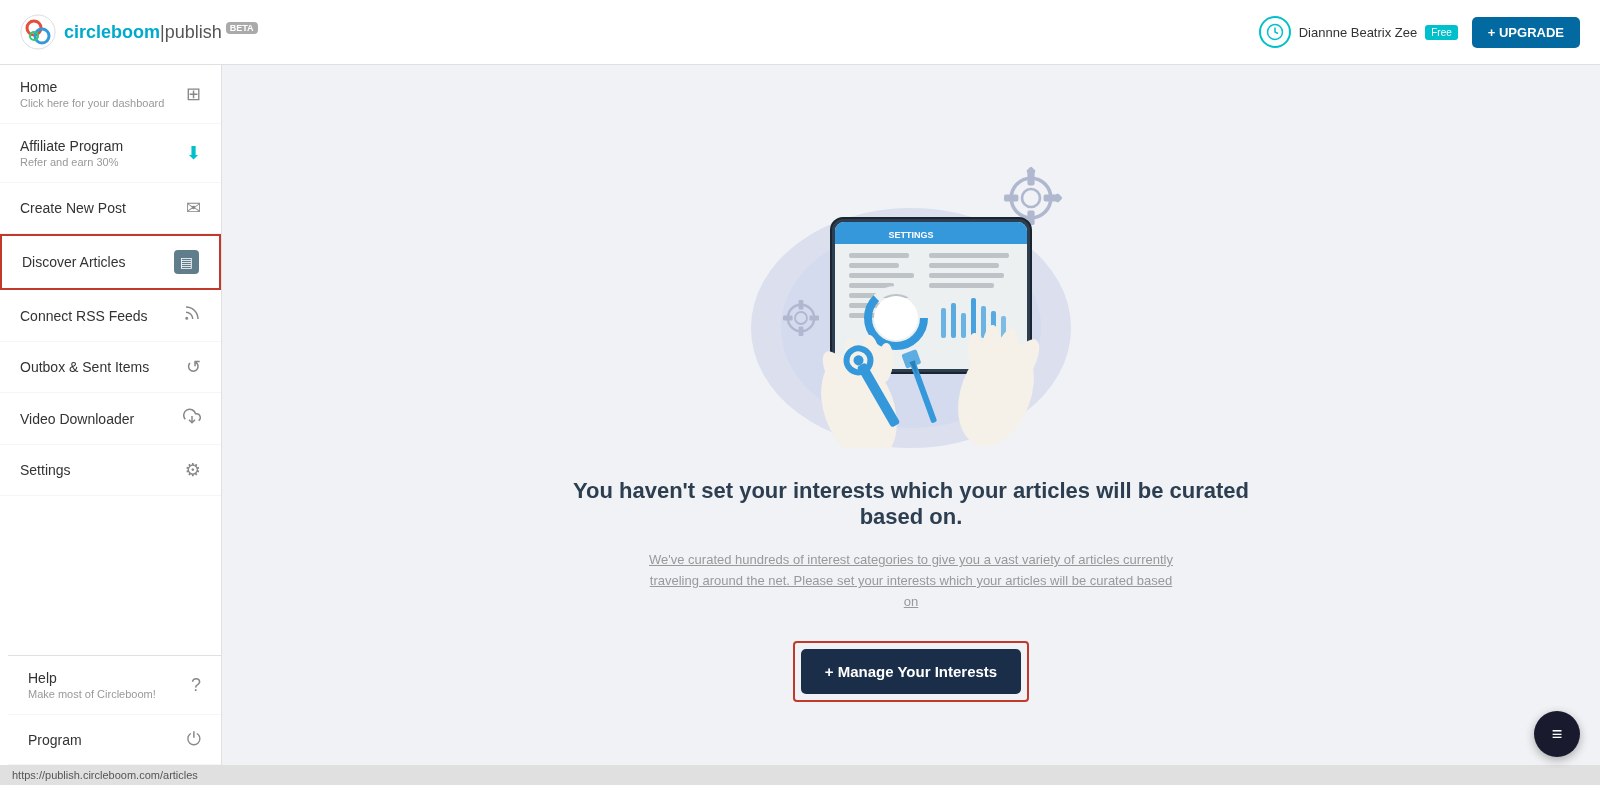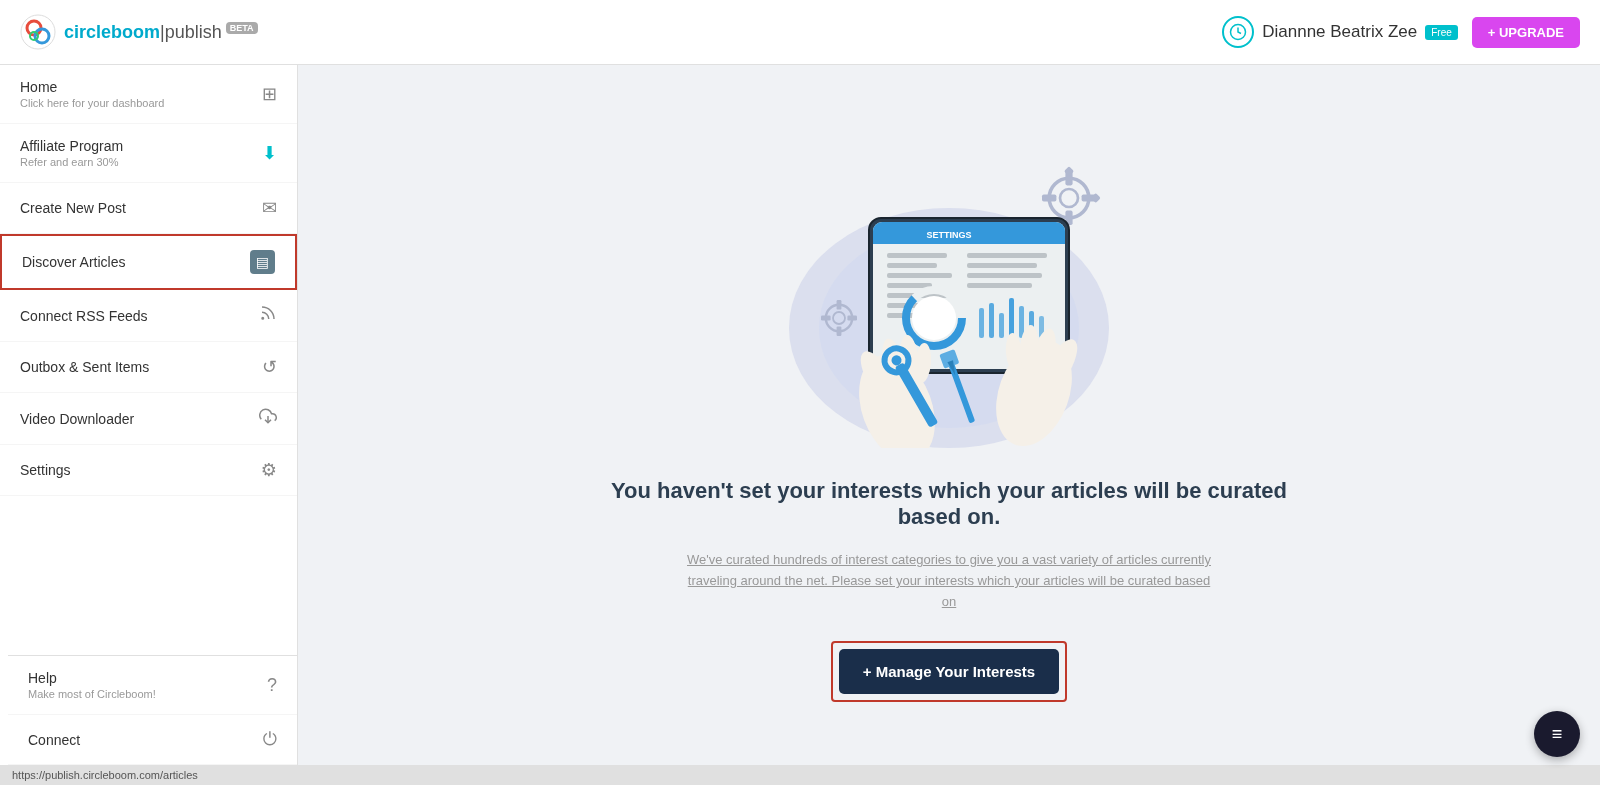--- a/index.html
+++ b/index.html
@@ -50,33 +50,33 @@
       height: 32px;
       border-radius: 50%;
       border: 2px solid #00c0cc;
       display: flex;
       align-items: center;
       justify-content: center;
       color: #00c0cc;
       font-size: 16px;
     }
     .user-name {
-      font-size: 17px;
+      font-size: 13px;
       color: #333;
       font-weight: 500;
     }
     .free-badge {
       background: #00c0cc;
       color: #fff;
       font-size: 10px;
       padding: 2px 6px;
       border-radius: 3px;
     }
     .upgrade-btn {
-      background: #d946ef;
+      background: #0369a1;
       color: #fff;
       border: none;
       padding: 8px 16px;
       border-radius: 5px;
       font-size: 13px;
       font-weight: 600;
       cursor: pointer;
       display: flex;
       align-items: center;
       gap: 5px;
@@ -84,21 +84,21 @@
 
     
     .layout {
       display: flex;
       flex: 1;
       overflow: hidden;
     }
 
     
     .sidebar {
-      width: 298px;
+      width: 222px;
       background: #fff;
       border-right: 1px solid #e0e0e0;
       display: flex;
       flex-direction: column;
       flex-shrink: 0;
       overflow-y: auto;
     }
     .sidebar-item {
       display: flex;
       align-items: center;
@@ -337,21 +337,21 @@
     <div class="sidebar-bottom">
       <div class="sidebar-item">
         <div class="sidebar-item-left">
           <span class="sidebar-item-title">Help</span>
           <span class="sidebar-item-subtitle">Make most of Circleboom!</span>
         </div>
         <span class="sidebar-icon">?</span>
       </div>
       <div class="sidebar-item">
         <div class="sidebar-item-left">
-          <span class="sidebar-item-title">Connect</span>
+          <span class="sidebar-item-title">Program</span>
         </div>
         <span class="sidebar-icon">⏻</span>
       </div>
     </div>
   </div>
 
   <div class="main">
     <div class="content-container">
 
       <svg class="illustration" viewBox="0 0 420 320">

